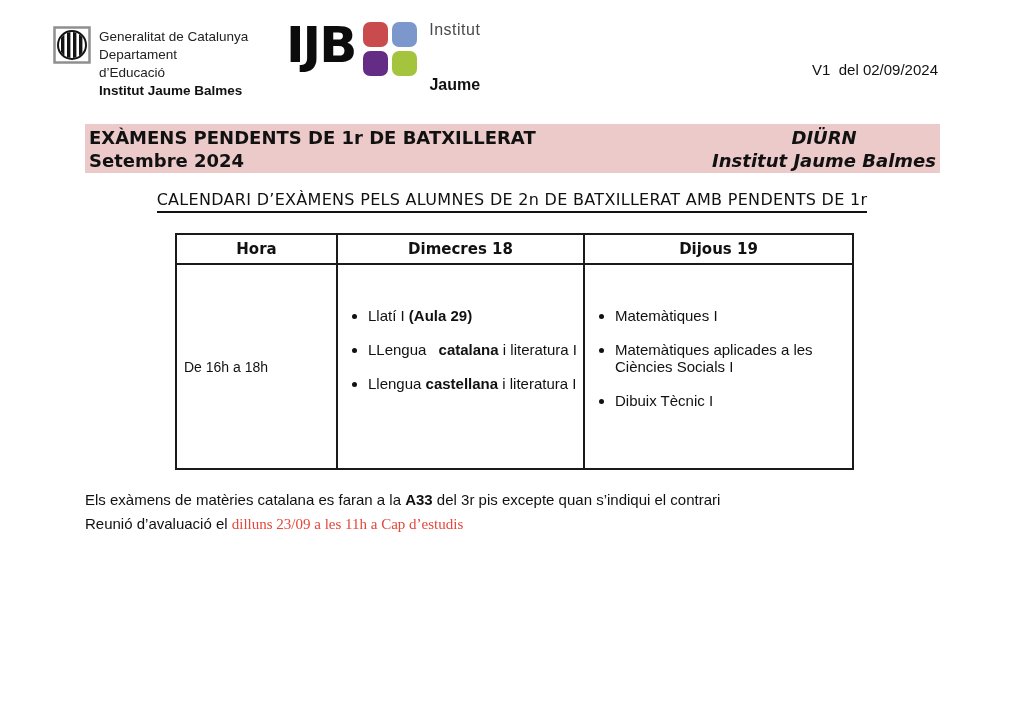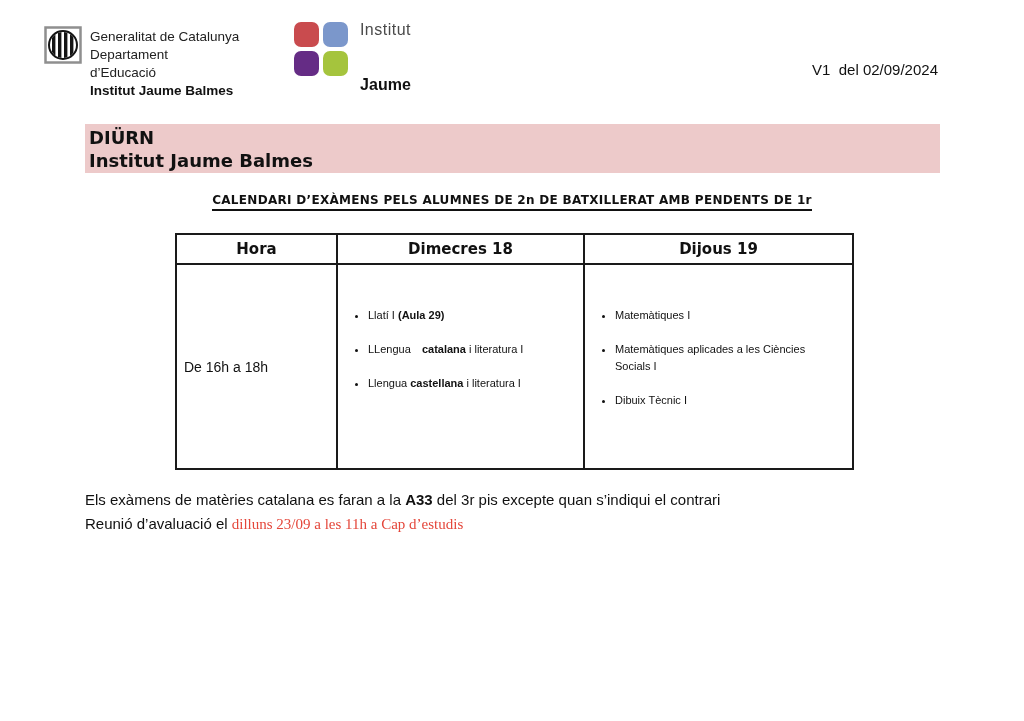--- a/index.html
+++ b/index.html
@@ -1,60 +1,60 @@
 <!DOCTYPE html>
 <html><head>
 <meta charset="utf-8">
 <style>
   html,body{margin:0;padding:0;background:#fff;}
   .page{position:relative;width:1024px;height:721px;background:#ffffff;overflow:hidden;
         font-family:"Liberation Sans",sans-serif;color:#111;}
 
   
-  .gov-block{position:absolute;left:44px;top:26px;display:flex;gap:8px;}
+  .gov-block{position:absolute;left:53px;top:26px;display:flex;gap:8px;}
   .gov-icon{width:38px;height:38px;flex:0 0 auto;}
   .gov-text{font-size:13.5px;line-height:18px;color:#222;padding-top:2px;}
   .gov-text .b{font-weight:700;color:#111;}
 
   .ijb-logo{position:absolute;left:286px;top:14px;display:flex;align-items:flex-start;}
   .monogram{font-family:"DejaVu Sans",sans-serif;font-weight:700;font-size:50px;
             line-height:62px;letter-spacing:-2px;color:#0c0c0c;}
   .squares{display:grid;grid-template-columns:25px 25px;grid-template-rows:25px 25px;
            gap:4px;margin:8px 0 0 8px;}
   .sq{width:25px;height:25px;border-radius:7px;}
   .logo-name{margin:6px 0 0 9px;font-size:16px;line-height:19px;color:#111;text-align:center;}
   .logo-name .thin{font-weight:400;color:#4a4a4a;letter-spacing:.5px;}
   .logo-name .b{font-weight:700;margin-top:36px;}
 
   .version{position:absolute;right:86px;top:61px;font-size:15px;color:#111;white-space:pre;}
 
   
   .banner{position:absolute;left:85px;top:124px;width:855px;height:49px;box-sizing:border-box;
           display:flex;justify-content:space-between;padding:2px 4px 0 4px;
           font-family:"DejaVu Sans",sans-serif;font-weight:700;font-size:18px;line-height:23px;color:#111;}
-  .banner-right{text-align:left;}
+  .banner-right{text-align:center;font-style:italic;}
 
   
   .heading{position:absolute;left:0;top:190px;width:100%;text-align:center;}
-  .heading span{font-family:"DejaVu Sans",sans-serif;font-weight:700;font-size:12px;
+  .heading span{font-family:"DejaVu Sans",sans-serif;font-weight:400;font-size:16px;
                 letter-spacing:.3px;border-bottom:2px solid #111;padding-bottom:2px;}
 
   
   .exam-table{position:absolute;left:175px;top:233px;border-collapse:collapse;table-layout:fixed;}
   .exam-table th,.exam-table td{border:2px solid #1a1a1a;padding:0;}
   .exam-table th{height:28px;font-family:"DejaVu Sans",sans-serif;font-weight:700;
                  font-size:15px;text-align:center;vertical-align:middle;border-radius:14px;}
   .col-hora{width:159px;}
   .col-dimecres{width:245px;}
   .col-dijous{width:267px;}
   .exam-table tbody td{height:203px;vertical-align:top;}
   .hora-cell{vertical-align:middle !important;font-size:14px;padding-left:7px !important;
              font-family:Liberation Sans, sans-serif;}
   .list-cell ul{margin:0;padding:42px 4px 0 30px;list-style:disc outside;}
-  .list-cell li{font-size:11px;line-height:17px;margin-bottom:17px;color:#111;}
+  .list-cell li{font-size:15px;line-height:17px;margin-bottom:17px;color:#111;}
   .dimecres li{white-space:nowrap;}
   .dijous{padding-right:36px !important;}
 
   
   .notes{position:absolute;left:85px;top:488px;font-size:15px;line-height:24px;color:#111;}
 </style>
 </head>
 <body>
 
 <div class="page">
@@ -75,36 +75,41 @@
     </svg>
     <div class="gov-text">
       <div>Generalitat de Catalunya</div>
       <div>Departament</div>
       <div>d’Educació</div>
       <div class="b">Institut Jaume Balmes</div>
     </div>
   </div>
 
   <div class="ijb-logo">
+    <span class="monogram">IJB</span>
     <div class="squares">
       <div class="sq" style="background-color: rgb(201, 75, 78);"></div>
       <div class="sq" style="background-color: rgb(123, 151, 203);"></div>
       <div class="sq" style="background-color: rgb(101, 44, 133);"></div>
       <div class="sq" style="background-color: rgb(165, 196, 61);"></div>
     </div>
     <div class="logo-name">
       <div class="thin">Institut</div>
       <div class="b">Jaume</div>
       <div class="b">Balmes</div>
     </div>
   </div>
 
   <div class="version">V1  del 02/09/2024</div>
 
   <div class="banner" style="background-color: rgb(237, 202, 202);">
+    <div class="banner-left">
+      <div>EXÀMENS PENDENTS DE 1r DE BATXILLERAT</div>
+      <div>Setembre 2024</div>
+    </div>
     <div class="banner-right">
       <div>DIÜRN</div>
       <div>Institut Jaume Balmes</div>
     </div>
   </div>
 
   <div class="heading">
     <span>CALENDARI D’EXÀMENS PELS ALUMNES DE 2n DE BATXILLERAT AMB PENDENTS DE 1r</span>
   </div>
 

